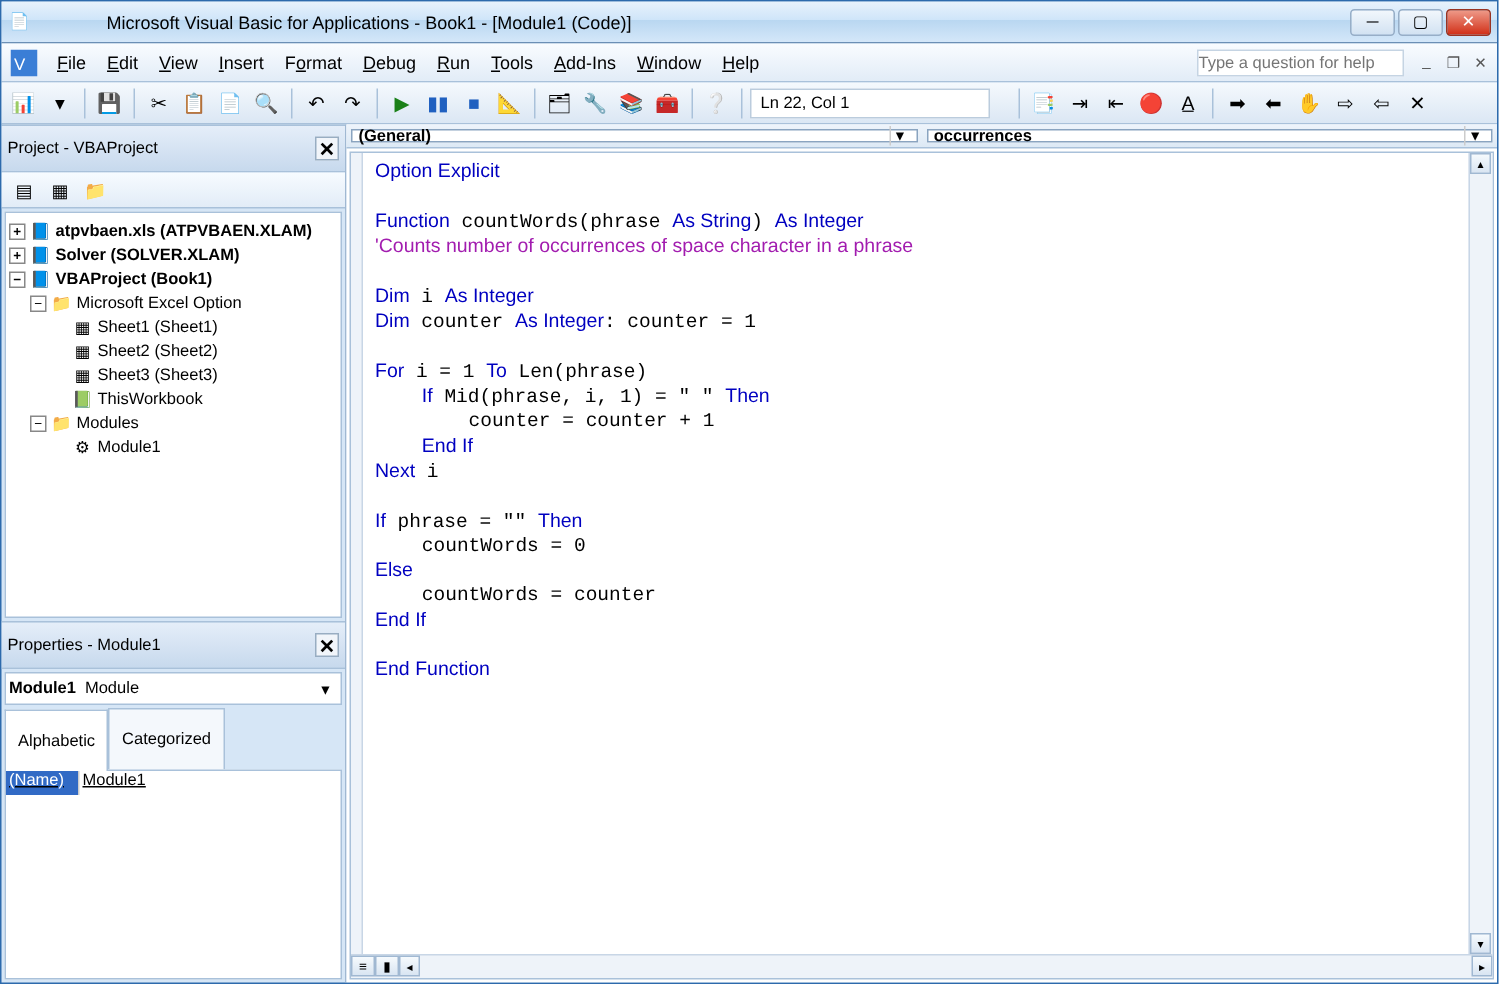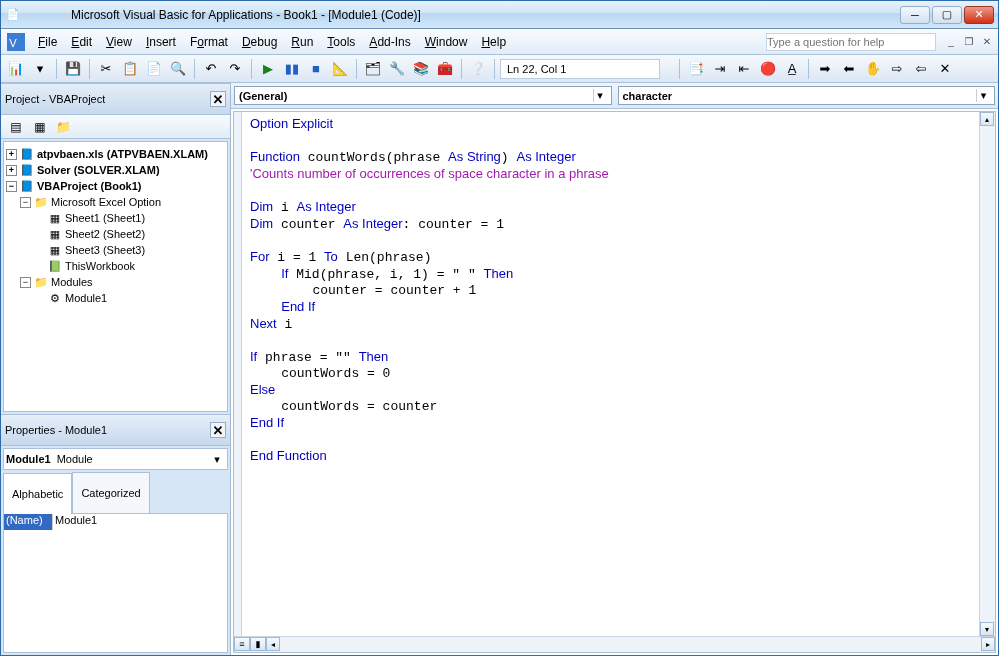--- a/index.html
+++ b/index.html
@@ -8,21 +8,21 @@
 .titlebar .app-icon { width: 16px; height: 16px; margin-right: 6px; display:inline-flex; align-items:center; justify-content:center; font-size:11px; }
 .titlebar .title { flex: 1; font-size: 12px; color: #000; margin-left: 44px; }
 .winbtns { display: flex; gap: 2px; }
 .winbtn { width: 30px; height: 18px; border: 1px solid #97aec7; border-radius: 3px; font-size: 11px; display: flex; align-items: center; justify-content: center; background: linear-gradient(#f2f7fc,#d2e2f2); cursor:pointer; }
 .winbtn.close { background: linear-gradient(#e98,#d13018); color:#fff; border-color:#932; }
 
 .menubar { height: 26px; background: linear-gradient(#f9fcff,#e2ecf7); border-bottom: 1px solid #a9c1da; display: flex; align-items: center; padding: 0 4px; font-size: 12px; }
 .menubar .mlogo { width: 18px; height: 18px; margin: 0 6px 0 2px; }
 .menubar .mitem { padding: 3px 7px; cursor: pointer; }
 .menubar .u { text-decoration: underline; }
-.menubar .qbox { margin-left: auto; width: 170px; height: 18px; border: 1px solid #c5d4e3; font-size: 11px; padding: 0 0; color:#888; background:#fff; }
+.menubar .qbox { margin-left: auto; width: 138px; height: 18px; border: 1px solid #c5d4e3; font-size: 11px; padding: 0 0; color:#888; background:#fff; }
 .menubar .mdicons { display:flex; gap:4px; margin-left:8px; }
 .menubar .mdi { width:14px; height:12px; font-size:10px; color:#555; display:flex; align-items:center; justify-content:center; cursor:pointer; }
 
 .toolbar { height: 28px; background: linear-gradient(#f5f9fd,#dbe7f4); border-bottom: 1px solid #a9c1da; display: flex; align-items: center; padding: 0 4px; gap: 2px; }
 .tbtn { width: 22px; height: 22px; display:flex; align-items:center; justify-content:center; font-size:13px; cursor:pointer; border:1px solid transparent; border-radius:2px; }
 .tsep { width:1px; height:20px; background:#a9c1da; margin:0 3px; }
 .tstatus { font-size: 11px; padding: 2px 6px; border:1px solid #bcd; background:#fff; min-width:160px; height:20px; display:flex; align-items:center; }
 
 .content { display: flex; height: calc(656px - 28px - 26px - 28px - 2px); }
 .left { width: 230px; display:flex; flex-direction:column; border-right:1px solid #a0b8d2; }
@@ -42,27 +42,27 @@
 .tn.bold { font-weight:bold; }
 
 .props-combo { height:22px; border:1px solid #a9c1da; margin:2px; display:flex; align-items:center; font-size:11px; background:#fff; padding:0 2px; }
 .props-combo .pcname { font-weight:bold; margin-right:6px; }
 .props-combo .pcdrop { margin-left:auto; width:16px; text-align:center; cursor:pointer; }
 
 .props-tabs { display:flex; font-size:11px; margin:0 2px; }
 .props-tabs .ptab { border:1px solid #a9c1da; border-bottom:none; padding:14px 8px; background:#f4f8fc; cursor:pointer; }
 .props-tabs .ptab.active { background:#fff; position:relative; top:1px; }
 
-.props-grid { flex:0 0 140px; background:#fff; border:1px solid #a9c1da; margin:0 2px 2px; font-size:11px; overflow:auto; }
+.props-grid { flex:0 0 140px; background:#fff; border:1px solid #a9c1da; margin:0 2px 2px; font-size:11px; overflow:auto;text-decoration:underline; }
 .prow { display:flex; height:16px; }
 .prow .pk { width:48px; padding:0 2px; background:#316ac5; color:#fff; }
 .prow .pv { flex:1; padding:0 2px; border-left:1px solid #ccc; }
 
 .right { flex:1; display:flex; flex-direction:column; background:#fff; }
-.code-selectors { height:26px; display:flex; gap:6px; padding:3px; background:linear-gradient(#eef4fb,#dde9f5); border-bottom:1px solid #a9c1da; }
+.code-selectors { height:16px; display:flex; gap:6px; padding:3px; background:linear-gradient(#eef4fb,#dde9f5); border-bottom:1px solid #a9c1da; }
 .csel { flex:1; display:flex; align-items:center; border:1px solid #8aa4c0; background:#fff; font-size:11px; padding:0 4px; }
 .csel .cstxt { flex:1; }
 .csel .csdrop { width:14px; text-align:center; cursor:pointer; border-left:1px solid #ccc; }
 .csel.bold .cstxt { font-weight:bold; }
 
 .code-area { flex:1; position:relative; border:1px solid #a9c1da; margin:2px; overflow:auto; }
 .gutter { position:absolute; left:0; top:0; width:8px; height:100%; background:#eef3f9; border-right:1px solid #c8d6e6; }
 .code { font-family: "Courier New", monospace; font-size:13px; line-height:16px; padding:4px 4px 4px 16px; white-space:pre; }
 .kw { color:#0000c0; }
 .cm { color:#a21caf; }
@@ -242,21 +242,21 @@
     </div>
   </div>
 
   <div class="right">
     <div class="code-selectors">
       <div class="csel bold">
         <span class="cstxt">(General)</span>
         <span class="csdrop">▾</span>
       </div>
       <div class="csel bold">
-        <span class="cstxt">character</span>
+        <span class="cstxt">occurrences</span>
         <span class="csdrop">▾</span>
       </div>
     </div>
     <div class="code-area">
       <div class="gutter"></div>
       <div class="code" id="code-pre"><span class="kw">Option Explicit</span>
 
 <span class="kw">Function</span> countWords(phrase <span class="kw">As String</span>) <span class="kw">As Integer</span>
 <span class="cm">'Counts number of occurrences of space character in a phrase</span>
 

